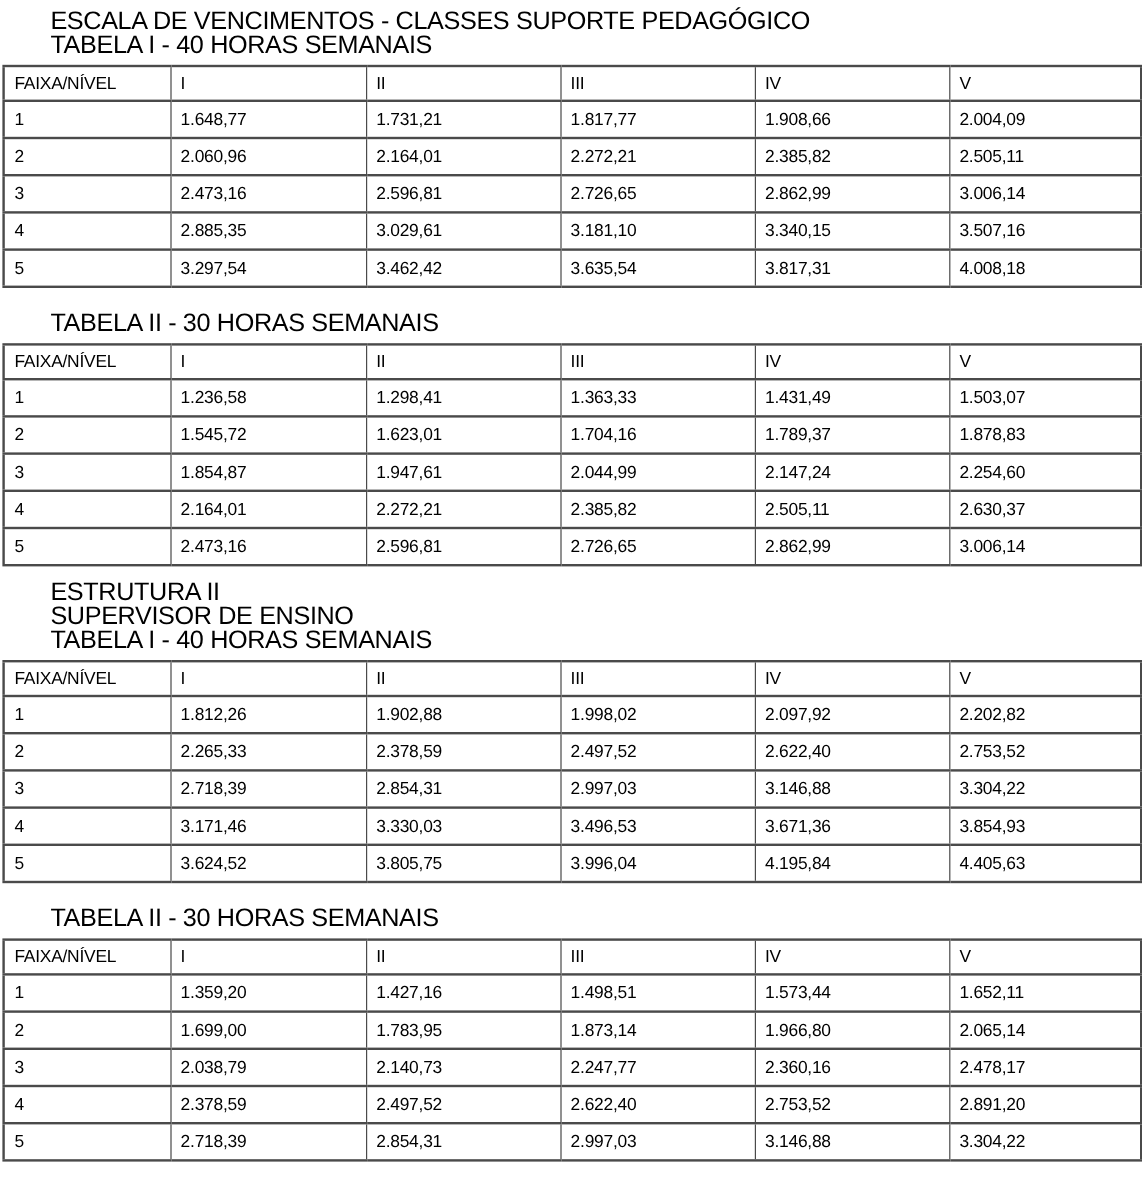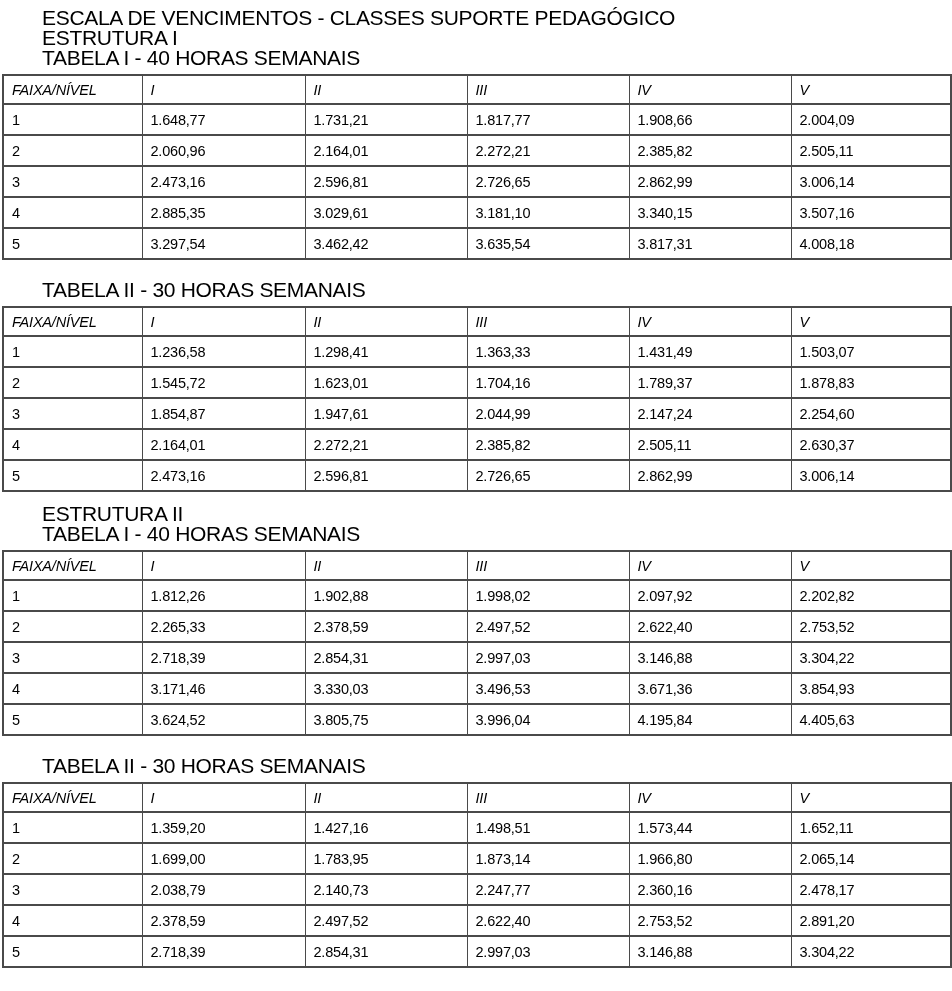--- a/index.html
+++ b/index.html
@@ -25,32 +25,31 @@
   }
   .sal-table th, .sal-table td {
     border: 2px solid #4a4a4a;
     border-left-width: 1px; border-right-width: 1px;
     padding: 0 4px 0 8px;
     font-size: 14.5px; font-weight: normal;
     letter-spacing: -0.2px;
     text-align: left; vertical-align: middle;
     white-space: nowrap; overflow: hidden;
   }
-  .sal-table th { height: 27px; font-style: italic; }
+  .sal-table th { height: 27px; }
   .sal-table td { height: 29px; }
   .c0 { width: 139px; } .c1 { width: 163px; } .c2 { width: 162px; }
   .c3 { width: 162px; } .c4 { width: 162px; } .c5 { width: 160px; }
 </style>
 </head>
 <body>
 
 <div class="page">
 
   <div class="title-line">ESCALA DE VENCIMENTOS - CLASSES SUPORTE PEDAGÓGICO</div>
-  <div class="title-line">ESTRUTURA I</div>
   <div class="title-line">TABELA I - 40 HORAS SEMANAIS</div>
 
   <table class="sal-table">
     <colgroup>
         <col class="c0">
         <col class="c1">
         <col class="c2">
         <col class="c3">
         <col class="c4">
         <col class="c5">
@@ -169,20 +168,21 @@
         <td>2.596,81</td>
         <td>2.726,65</td>
         <td>2.862,99</td>
         <td>3.006,14</td>
       </tr>
     </tbody>
   </table>
 
   <div class="section-block">
     <div class="title-line">ESTRUTURA II</div>
+    <div class="title-line">SUPERVISOR DE ENSINO</div>
     <div class="title-line">TABELA I - 40 HORAS SEMANAIS</div>
   </div>
 
   <table class="sal-table">
     <colgroup>
         <col class="c0">
         <col class="c1">
         <col class="c2">
         <col class="c3">
         <col class="c4">

